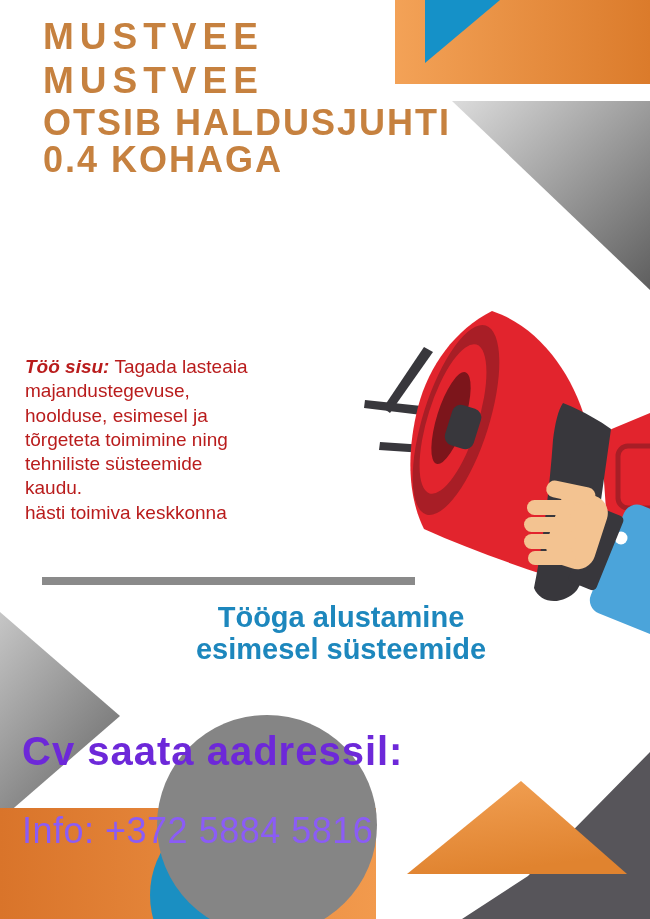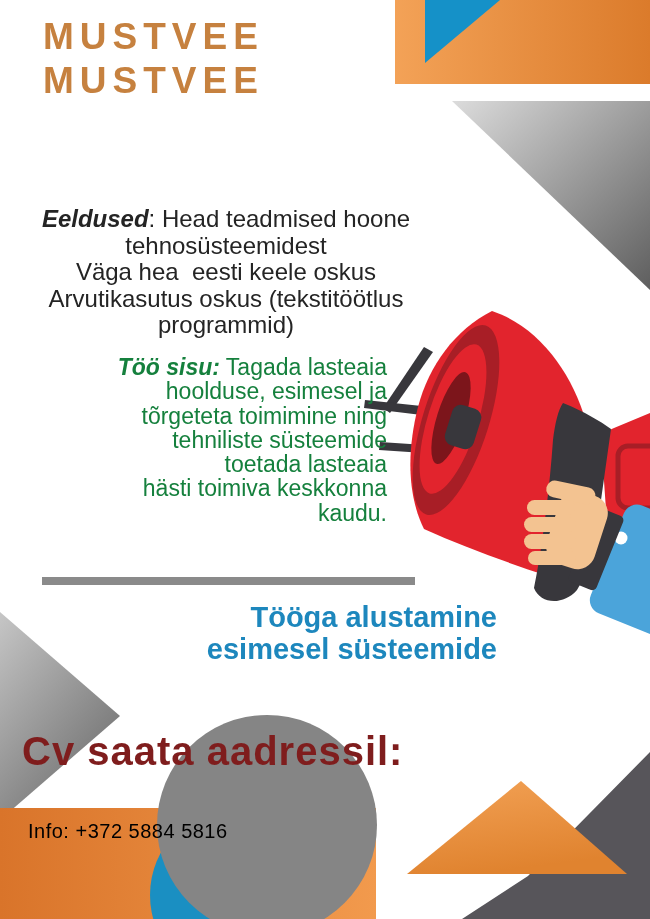--- a/index.html
+++ b/index.html
@@ -16,37 +16,37 @@
   }
   .subtitle{
     left:43px;top:104px;color:#c6813f;font-size:36px;font-weight:bold;
     line-height:37px;letter-spacing:2px;
   }
   .req{
     left:10px;top:206px;width:432px;text-align:center;color:#242424;
     font-size:24px;line-height:26.5px;
   }
   .job{
-    left:25px;top:355px;width:362px;text-align:right;color:#15803d;
-    font-size:23px;line-height:24.3px;
+    left:25px;top:355px;width:362px;text-align:left;color:#b91c1c;
+    font-size:19px;line-height:24.3px;
   }
   .lead{font-weight:bold;font-style:italic;}
   .divider{
     left:42px;top:577px;width:373px;height:8px;background:#8a8a8a;
   }
   .start{
-    left:185px;top:602px;width:312px;text-align:right;color:#1d87bd;
+    left:185px;top:602px;width:312px;text-align:center;color:#1d87bd;
     font-size:29px;font-weight:bold;line-height:31.5px;
   }
   .cv{
-    left:22px;top:728px;color:#7f1d1d;font-size:40px;font-weight:bold;
+    left:22px;top:728px;color:#6d28d9;font-size:40px;font-weight:bold;
     line-height:46px;letter-spacing:1px;
   }
   .info{
-    left:28px;top:815px;color:#000000;font-size:20px;line-height:32px;
+    left:22px;top:815px;color:#8b5cf6;font-size:36px;line-height:32px;
     letter-spacing:0.5px;
   }
 </style>
 </head>
 <body>
 
 <div class="poster">
 
   <svg class="art" viewBox="0 0 650 919" xmlns="http://www.w3.org/2000/svg">
     <defs>
@@ -113,37 +113,34 @@
     <circle cx="238" cy="895" r="88" fill="#1a8fc2"></circle>
     <circle cx="267" cy="825" r="110" fill="#858585"></circle>
     <polygon points="650,752 528,876 462,919 650,919" fill="#57555a"></polygon>
     <polygon points="521,781 407,874 627,874" fill="url(#gradTriO)"></polygon>
   </svg>
 
   <div class="txt title">
     <div class="line">MUSTVEE</div>
     <div class="line">MUSTVEE</div>
   </div>
+  <div class="txt subtitle">
+    <div class="line">OTSIB HALDUSJUHTI</div>
+    <div class="line">0.4 KOHAGA</div>
+  </div>
 
-  <div class="txt req">
-    <div class="line"><span class="lead">Eeldused</span><span>: Head teadmised hoone</span></div>
-    <div class="line">tehnosüsteemidest</div>
-    <div class="line">Väga hea  eesti keele oskus</div>
-    <div class="line">Arvutikasutus oskus (tekstitöötlus</div>
-    <div class="line">programmid)</div>
-  </div>
 
   <div class="txt job">
     <div class="line"><span class="lead">Töö sisu:</span><span> Tagada lasteaia</span></div>
+    <div class="line">majandustegevuse,</div>
     <div class="line">hoolduse, esimesel ja</div>
     <div class="line">tõrgeteta toimimine ning</div>
     <div class="line">tehniliste süsteemide</div>
-    <div class="line">toetada lasteaia</div>
+    <div class="line">kaudu.</div>
     <div class="line">hästi toimiva keskkonna</div>
-    <div class="line">kaudu.</div>
   </div>
 
   <div class="txt divider"></div>
 
   <div class="txt start">
     <div class="line">Tööga alustamine</div>
     <div class="line">esimesel süsteemide</div>
   </div>
 
   <div class="txt cv">

